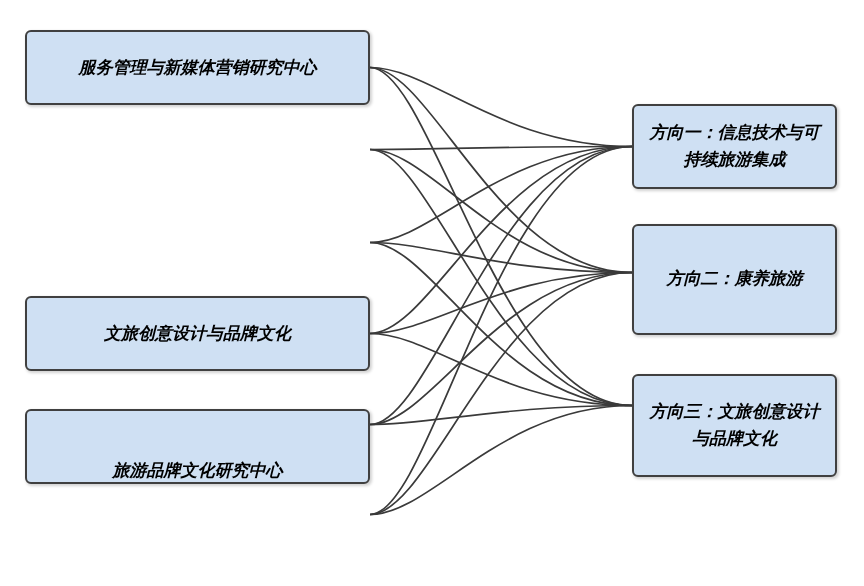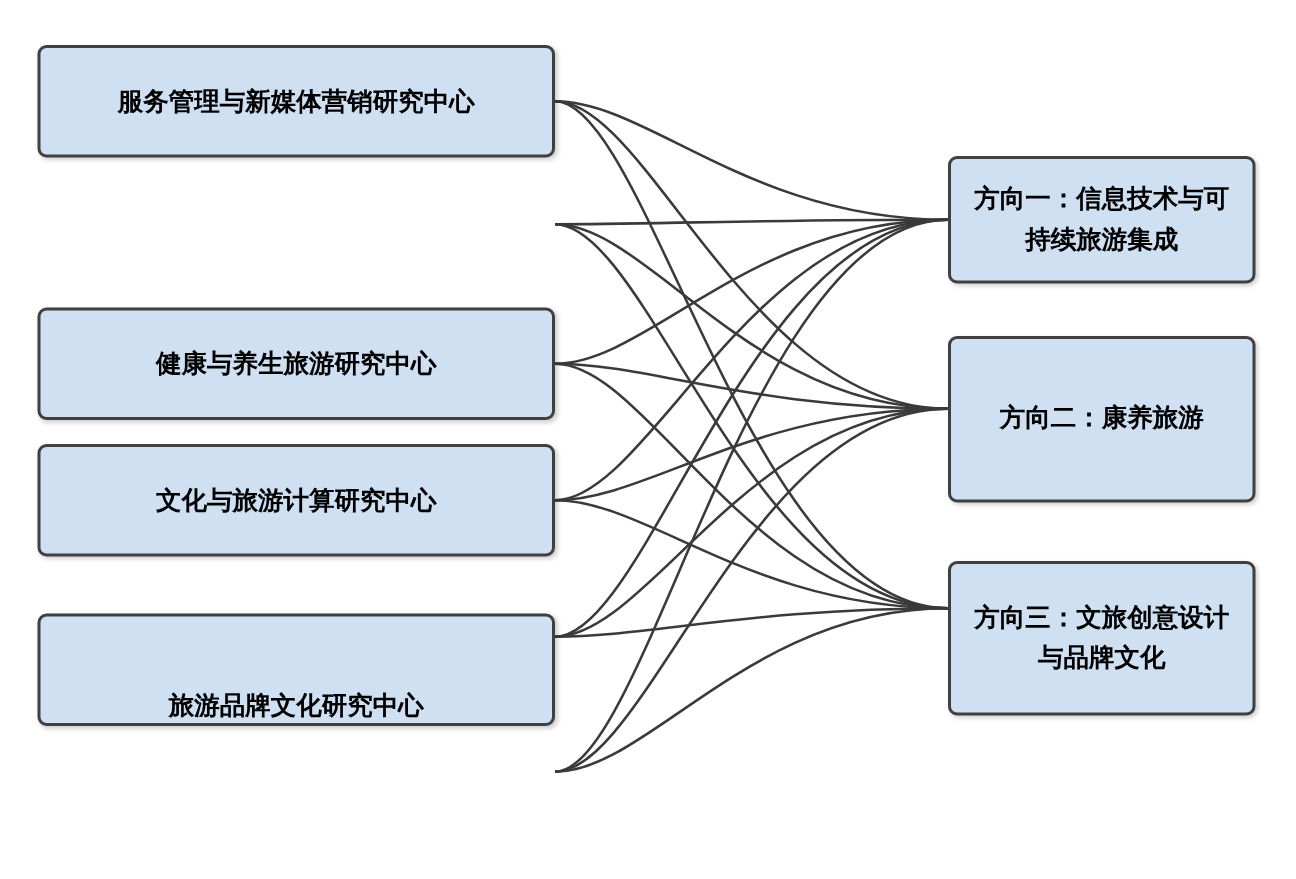--- a/index.html
+++ b/index.html
@@ -29,20 +29,21 @@
     background: #cfe0f3;
     border: 2px solid #404040;
     border-radius: 6px;
     display: flex;
     align-items: center;
     justify-content: center;
     text-align: center;
     color: #000000;
     font-weight: 700;
     box-shadow: 1.5px 1.5px 3px rgba(0,0,0,0.18);
+    font-style: italic;
   }
   .center-node {
     left: 25px;
     width: 345px;
     height: 75px;
     font-size: 17px;
   }
   .direction-node {
     left: 632px;
     width: 205px;
@@ -82,25 +83,22 @@
       <path d="M 370 424.5 C 432 424.5, 500 272.5, 632 272.5" fill="none" stroke="#3a3a3a" stroke-width="1.7"></path>
       <path d="M 370 424.5 C 432 424.5, 500 405.5, 632 405.5" fill="none" stroke="#3a3a3a" stroke-width="1.7"></path>
       <path d="M 370 514.5 C 432 514.5, 500 146.5, 632 146.5" fill="none" stroke="#3a3a3a" stroke-width="1.7"></path>
       <path d="M 370 514.5 C 432 514.5, 500 272.5, 632 272.5" fill="none" stroke="#3a3a3a" stroke-width="1.7"></path>
       <path d="M 370 514.5 C 432 514.5, 500 405.5, 632 405.5" fill="none" stroke="#3a3a3a" stroke-width="1.7"></path>
     </svg>
 
   <div class="node center-node c0">
     <span>服务管理与新媒体营销研究中心</span>
   </div>
-  <div class="node center-node c2">
-    <span>健康与养生旅游研究中心</span>
-  </div>
   <div class="node center-node c3">
-    <span>文化与旅游计算研究中心</span>
+    <span>文旅创意设计与品牌文化</span>
   </div>
   <div class="node center-node c4">
     <span>旅游品牌文化研究中心</span>
   </div>
 
   <div class="node direction-node d0">
     <span>方向一：信息技术与可持续旅游集成</span>
   </div>
   <div class="node direction-node d1">
     <span>方向二：康养旅游</span>

